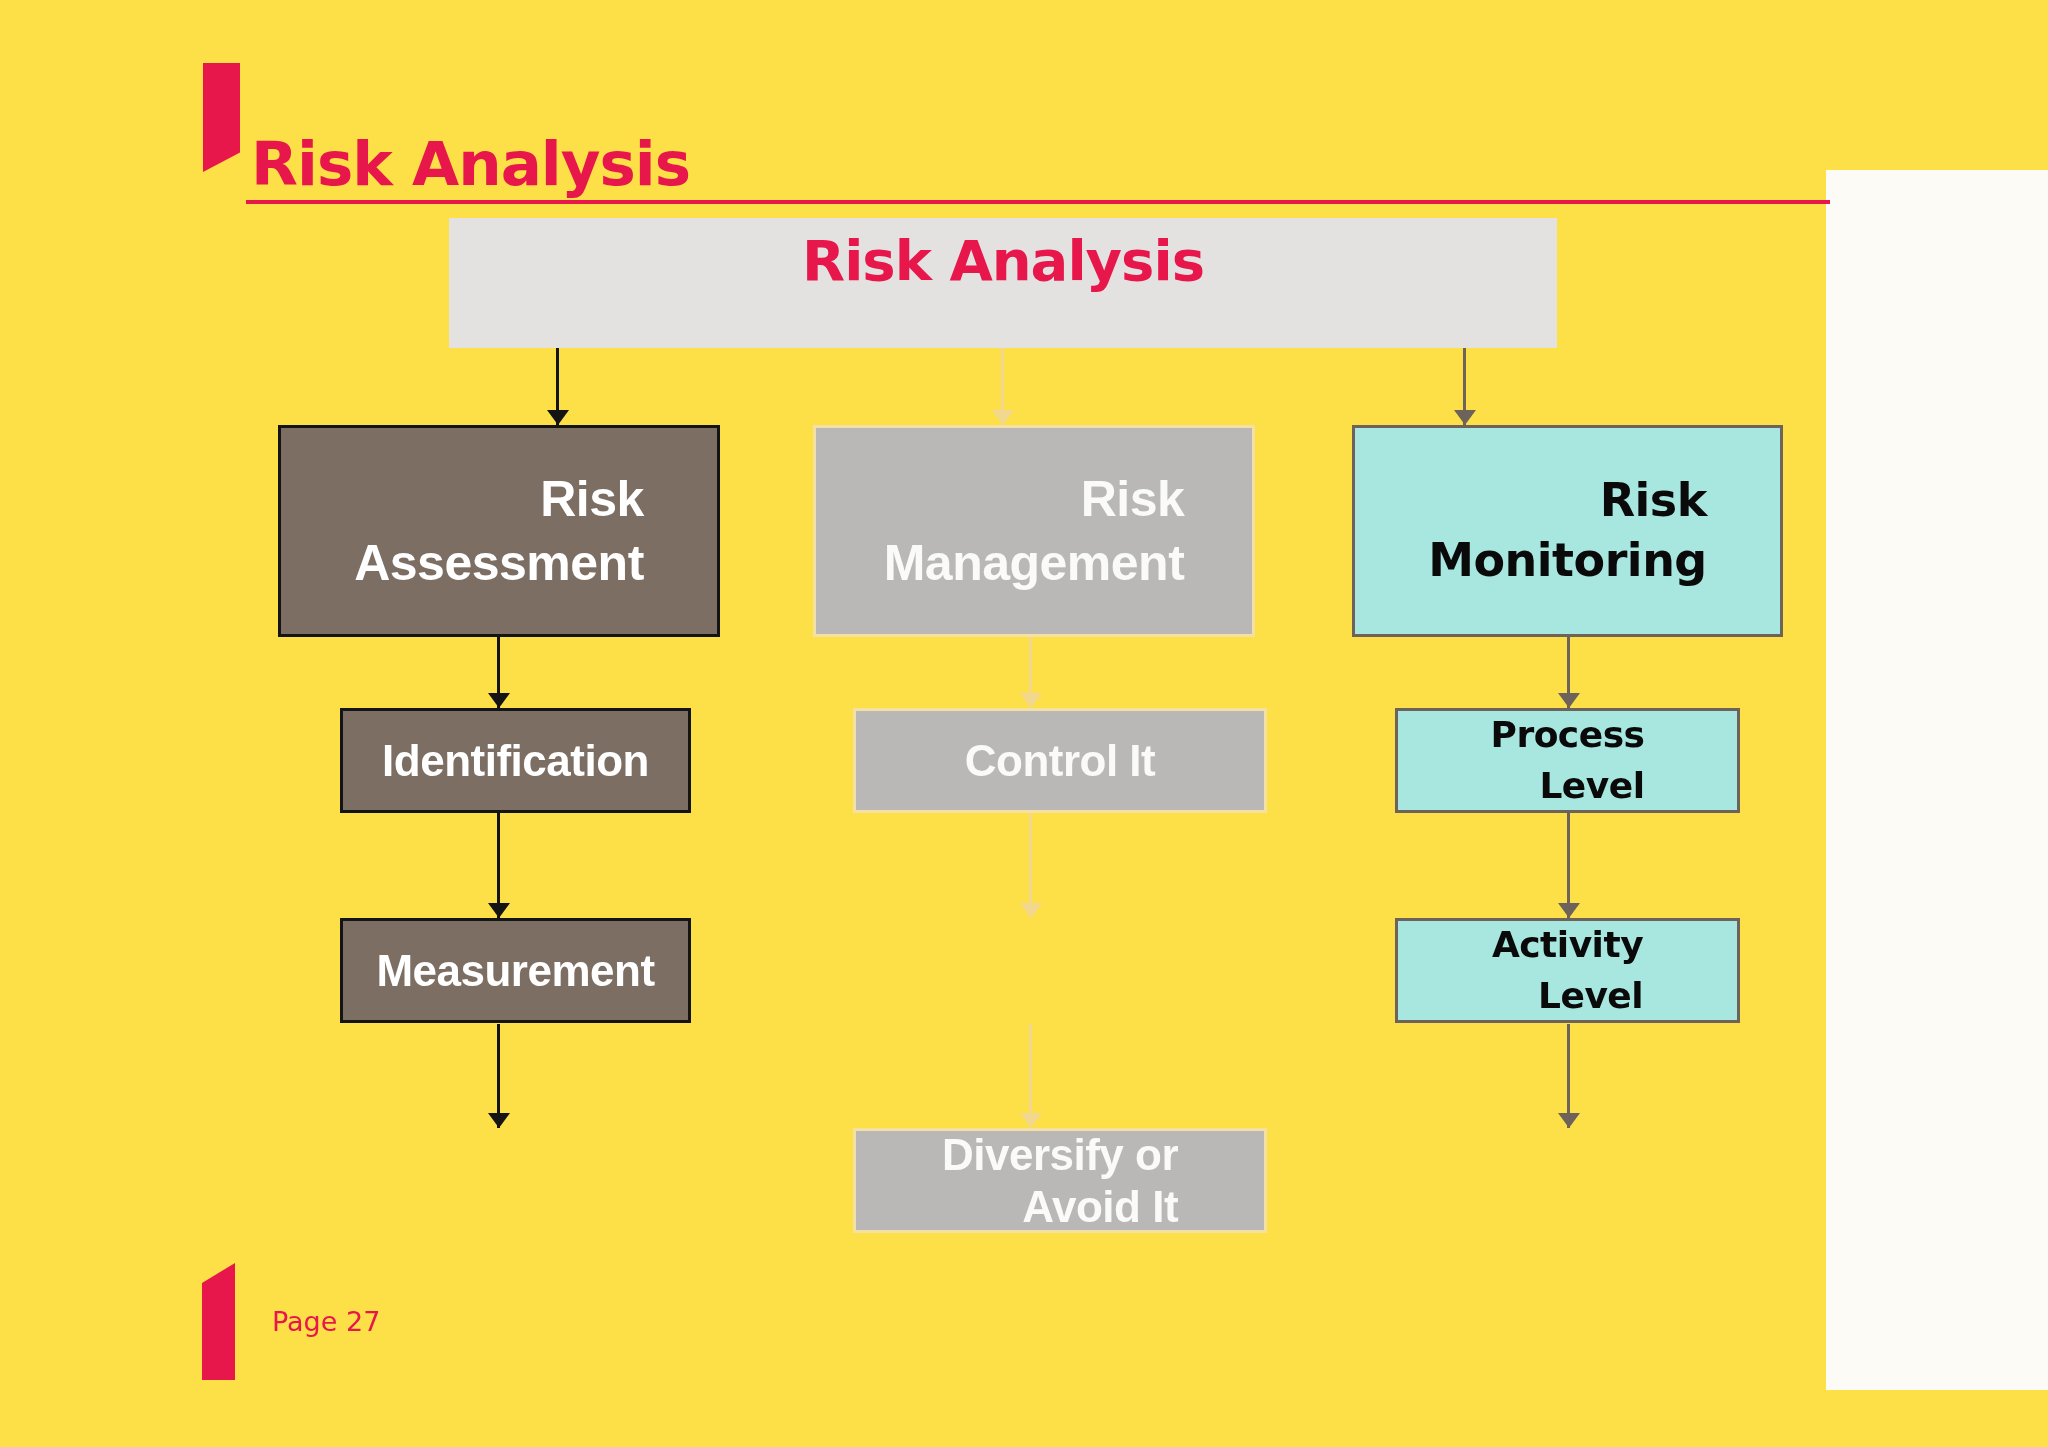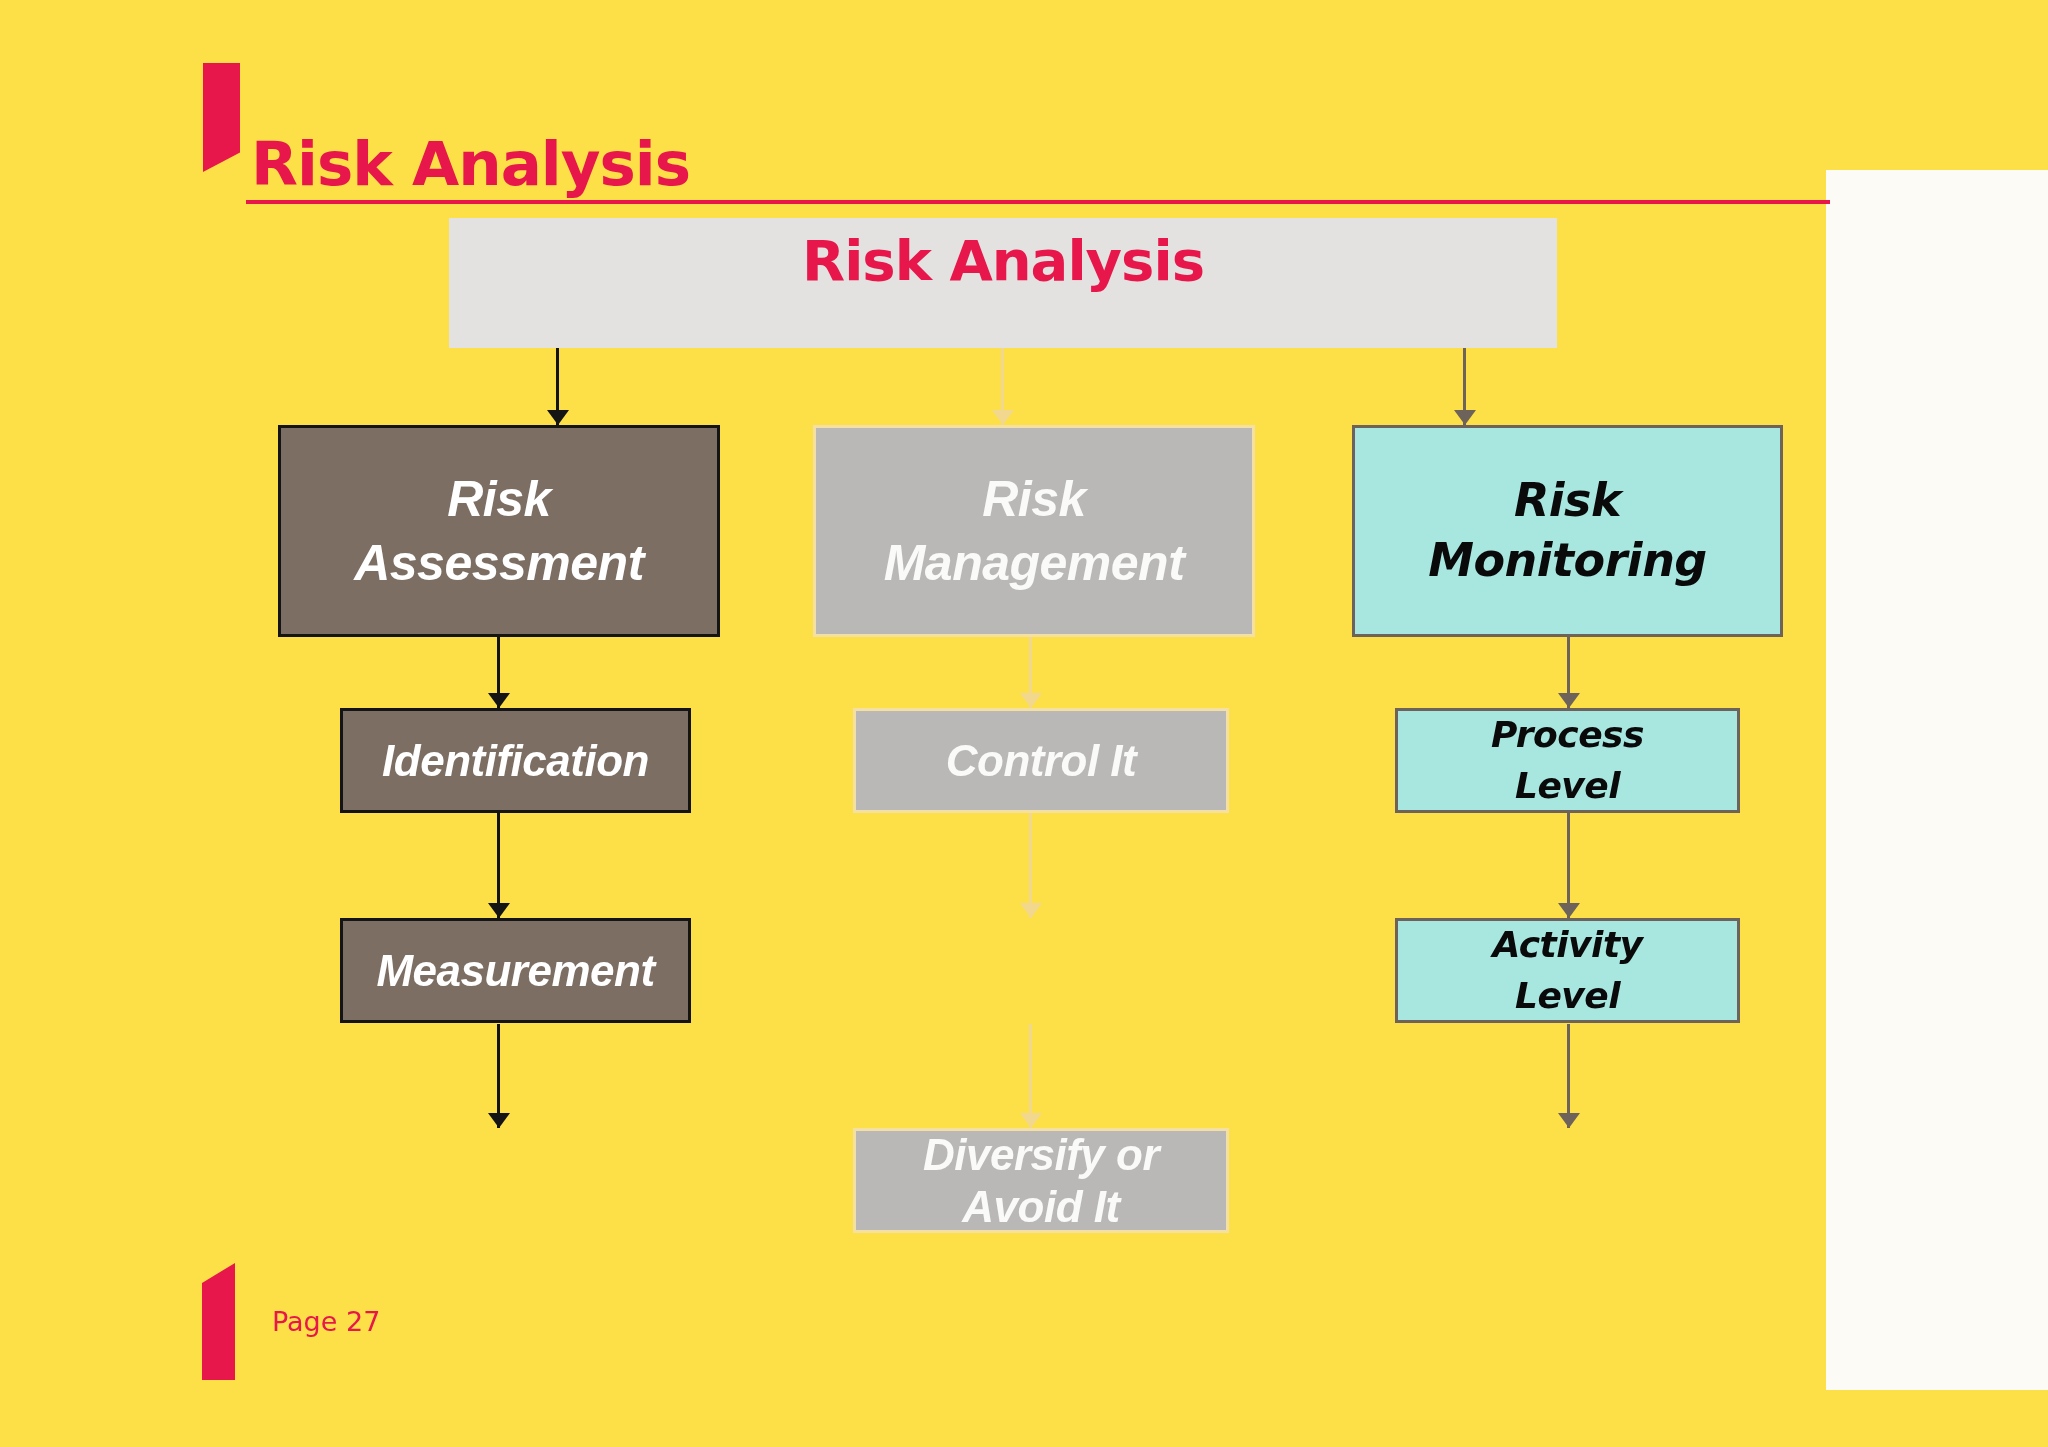--- a/index.html
+++ b/index.html
@@ -37,31 +37,31 @@
     display:flex;justify-content:center;align-items:flex-start;
     padding-top:10px;box-sizing:border-box;
     color:var(--red);font-size:56px;font-weight:bold;letter-spacing:-1px;
   }
 
   
   :root{--red:#E8174B;}
   .node{
     position:absolute;box-sizing:border-box;
     display:flex;align-items:center;justify-content:center;
-    text-align:center;font-weight:bold;white-space:pre-line;font-style:italic;
+    text-align:right;font-weight:bold;white-space:pre-line;
   }
   .parent{top:425px;height:212px;font-size:50px;line-height:1.28;letter-spacing:-0.5px;}
   .child{height:105px;font-size:44px;line-height:1.18;letter-spacing:-0.5px;}
   .r0{top:708px}.r1{top:918px}.r2{top:1128px}
 
   .x0p{left:278px;width:442px}
   .x1p{left:813px;width:442px}
   .x2p{left:1352px;width:431px}
   .x0c{left:340px;width:351px}
-  .x1c{left:853px;width:376px}
+  .x1c{left:853px;width:414px}
   .x2c{left:1395px;width:345px}
 
   .c1{background:#7D6E64;border:3px solid #141414;color:#FFFFFF;font-family:"Liberation Sans",sans-serif;}
   .c2{background:#B9B8B7;border:3px solid #F3E0A2;color:#FAFAF8;font-family:"Liberation Sans",sans-serif;}
   .c3{background:#A8E6E0;border:3px solid #6E635B;color:#0A0A0A;font-family:"DejaVu Sans",sans-serif;}
   .c3.parent{font-size:46px;line-height:1.3;}
   .c3.child{font-size:36px;line-height:1.4;}
 
   
   .arrow{position:absolute;width:3px;background:var(--ac);}

